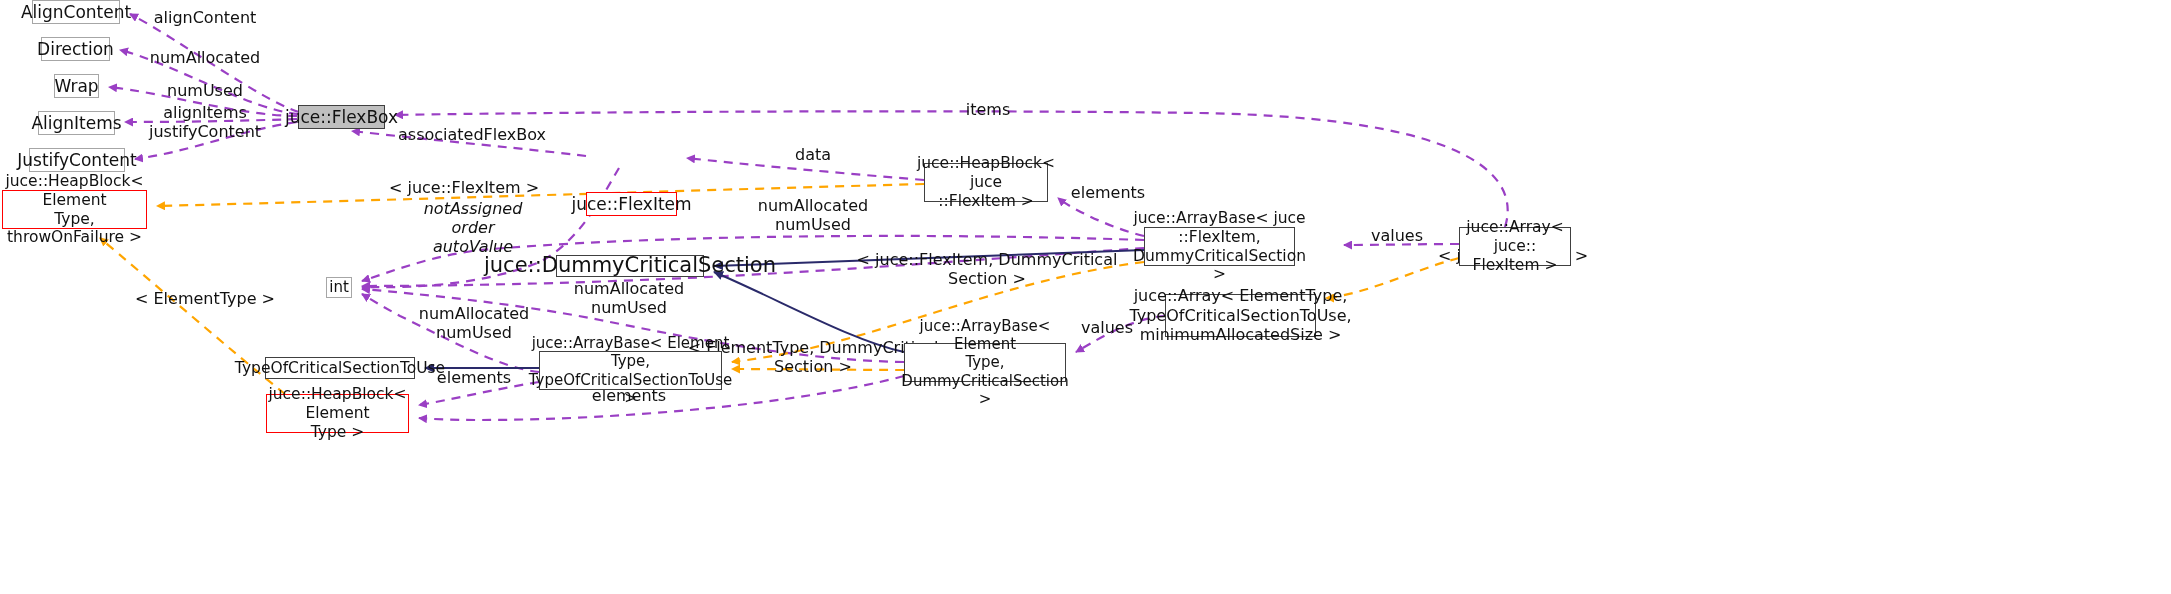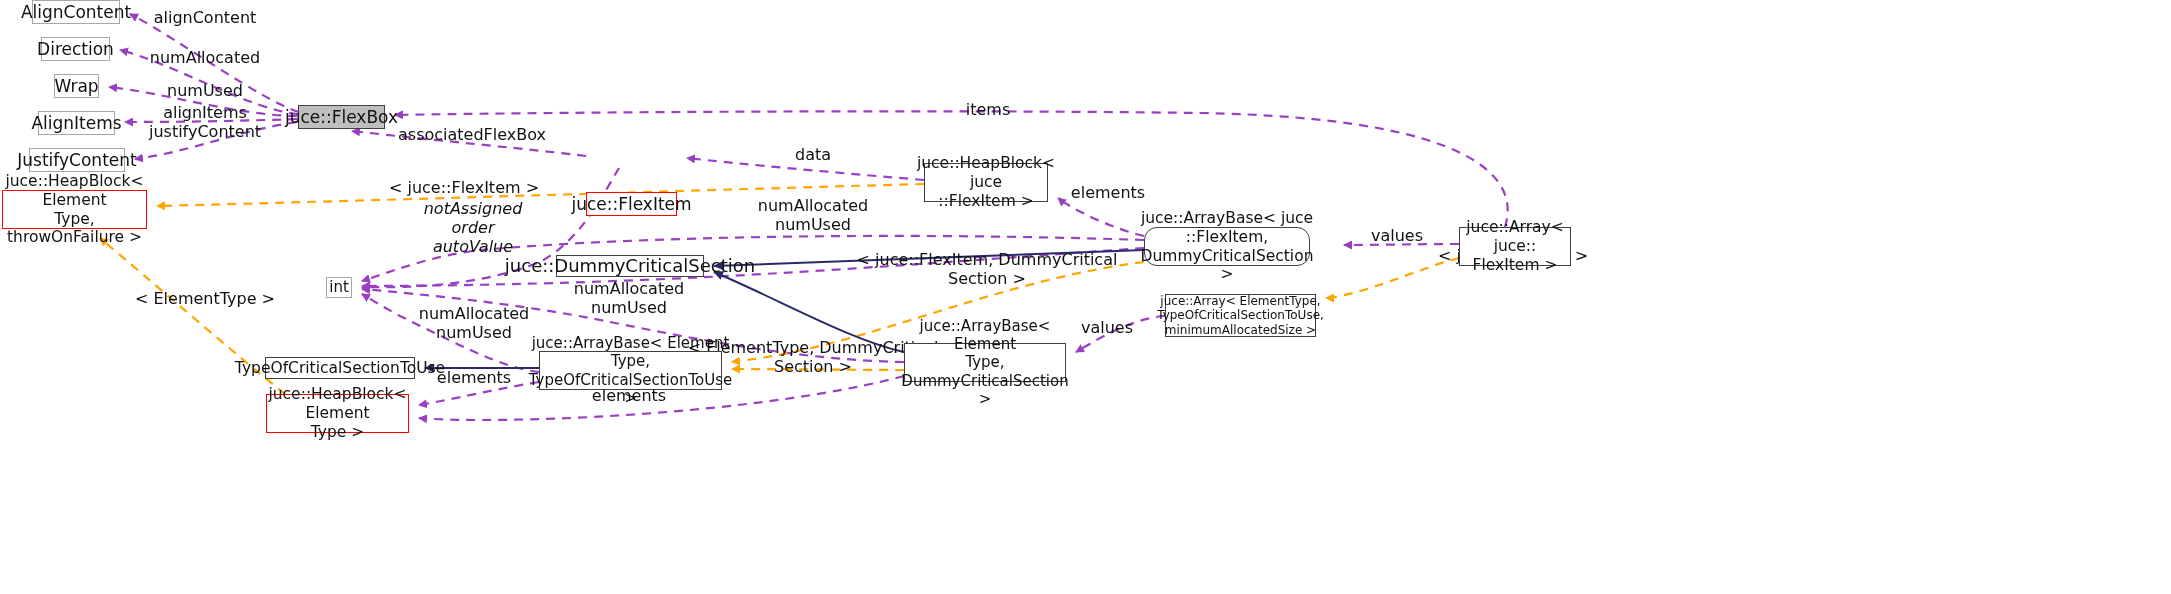--- a/index.html
+++ b/index.html
@@ -157,29 +157,29 @@
   <div class="node red-border" style="left:586px;top:144px;width:91px;height:24px;margin-top:48px;">juce::FlexItem</div>
 
   <div class="node red-border" style="left:2px;top:190px;width:145px;height:39px;font-size:15.5px;">juce::HeapBlock&lt; Element
 Type, throwOnFailure &gt;</div>
 
   <div class="node" style="left:924px;top:163px;width:124px;height:39px;font-size:15.5px;">juce::HeapBlock&lt; juce
 ::FlexItem &gt;</div>
 
   <div class="node light-border" style="left:326px;top:277px;width:26px;height:21px;font-size:15px;">int</div>
 
-  <div class="node" style="left:556px;top:255px;width:148px;height:22px;font-size:18px;">juce::DummyCriticalSection</div>
-
-  <div class="node" style="left:1144px;top:227px;width:166px;height:39px;font-size:15.5px;border-radius:13px;">juce::ArrayBase&lt; juce
+  <div class="node" style="left:556px;top:255px;width:148px;height:22px;font-size:21px;">juce::DummyCriticalSection</div>
+
+  <div class="node" style="left:1144px;top:227px;width:151px;height:39px;font-size:15.5px;">juce::ArrayBase&lt; juce
 ::FlexItem, DummyCriticalSection &gt;</div>
 
   <div class="node" style="left:1459px;top:227px;width:112px;height:39px;font-size:15.5px;">juce::Array&lt; juce::
 FlexItem &gt;</div>
 
-  <div class="node" style="left:1165px;top:294px;width:151px;height:43px;font-size:12px;">juce::Array&lt; ElementType,
+  <div class="node" style="left:1165px;top:294px;width:151px;height:43px;font-size:16px;">juce::Array&lt; ElementType,
 TypeOfCriticalSectionToUse,
 minimumAllocatedSize &gt;</div>
 
   <div class="node" style="left:265px;top:357px;width:150px;height:22px;font-size:15.5px;">TypeOfCriticalSectionToUse</div>
 
   <div class="node" style="left:539px;top:351px;width:183px;height:39px;font-size:15px;">juce::ArrayBase&lt; Element
 Type, TypeOfCriticalSectionToUse &gt;</div>
 
   <div class="node" style="left:904px;top:343px;width:162px;height:39px;font-size:15px;">juce::ArrayBase&lt; Element
 Type, DummyCriticalSection &gt;</div>

